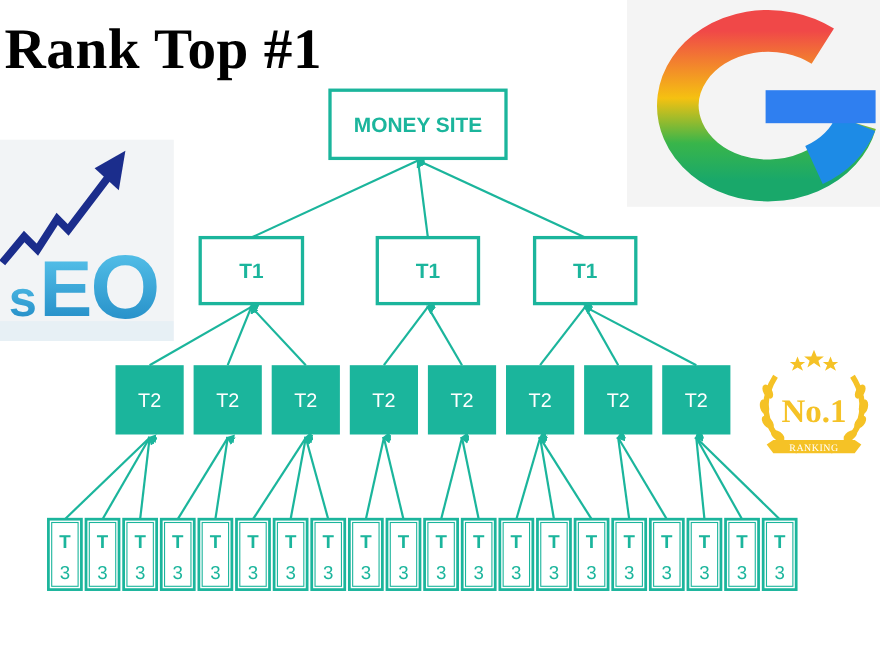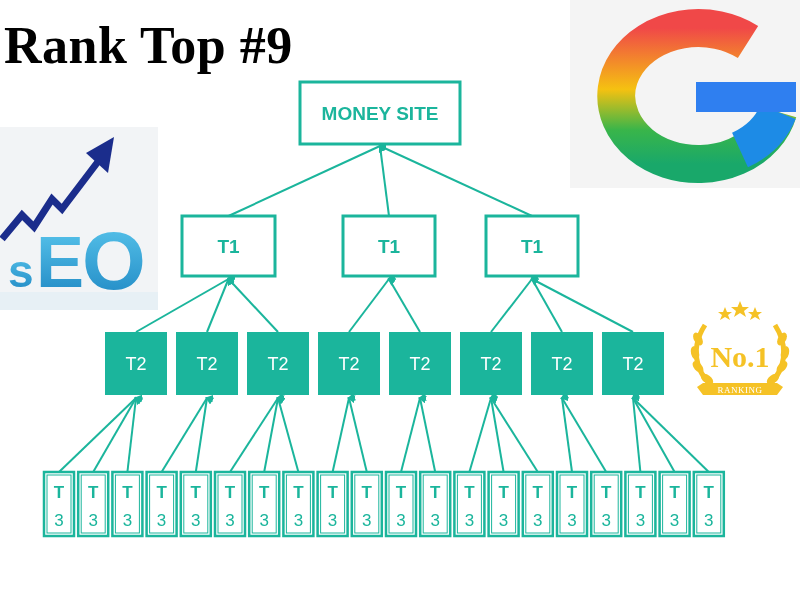--- a/index.html
+++ b/index.html
@@ -1,27 +1,27 @@
 <!DOCTYPE html>
 <html><head>
 <meta charset="utf-8">
 <style>
   html,body{margin:0;padding:0;}
   body{width:800px;height:600px;position:relative;background:#ffffff;overflow:hidden;font-family:"Liberation Sans",sans-serif;}
   .title{position:absolute;left:4px;top:16px;font-family:"Liberation Serif",serif;font-weight:bold;font-size:52px;color:#000;letter-spacing:0.5px;line-height:60px;}
   .seo-img{position:absolute;left:0;top:127px;width:158px;height:183px;background:#f2f4f6;}
   .g-img{position:absolute;left:570px;top:0;width:230px;height:188px;background:#f4f4f4;}
-  .no1{position:absolute;left:685px;top:295px;width:110px;height:110px;}
+  .no1{position:absolute;left:685px;top:312px;width:110px;height:110px;}
   svg.diagram{position:absolute;left:0;top:0;}
   .node-text{font-family:"Liberation Sans",sans-serif;font-weight:bold;}
 </style>
 </head>
 <body>
 
-<div class="title">Rank Top #9</div>
+<div class="title">Rank Top #1</div>
 
 <div class="seo-img">
   <svg width="158" height="183" viewBox="0 0 158 183">
     <defs>
       <linearGradient id="seoBlue" x1="0" y1="0" x2="0" y2="1">
         <stop offset="0" stop-color="#5cc8ee"></stop>
         <stop offset="1" stop-color="#1d86c2"></stop>
       </linearGradient>
     </defs>
     <polyline points="2,112 22,88 34,100 52,72 62,82 100,32" fill="none" stroke="#1b2d8c" stroke-width="7" stroke-linejoin="miter"></polyline>

